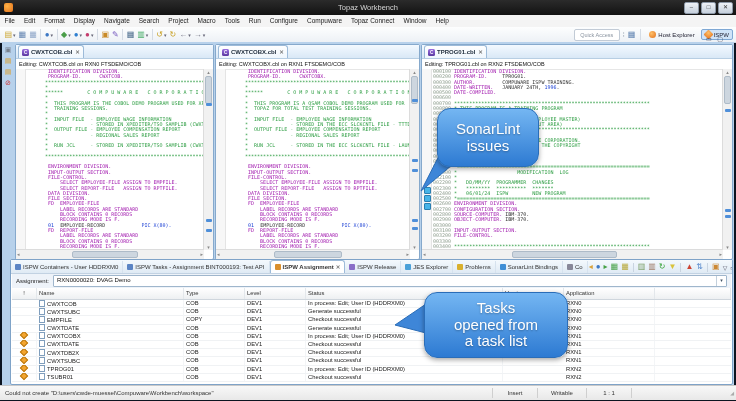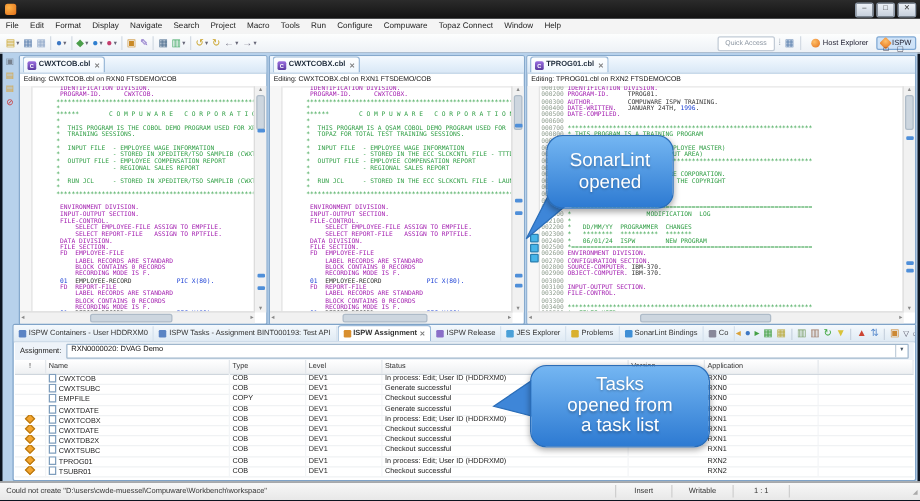--- a/index.html
+++ b/index.html
@@ -129,20 +129,21 @@
   #callout-sonar .ct{width:82px}
   #callout-tasks{left:424px;top:292px;width:142px;height:64px}
   #callout-tasks .ct{width:92px}
   .tail{position:absolute;z-index:59}
 </style>
 </head>
 <body>
 
 <div class="abs titlebar">
   <span class="app-icon"></span>
+  <span class="title-text">Topaz Workbench</span>
   <span class="win-btns">
     <span class="win-btn">–</span>
     <span class="win-btn">□</span>
     <span class="win-btn">✕</span>
   </span>
 </div>
 
 <div class="abs menubar">
     <span class="menu-item">File</span>
     <span class="menu-item">Edit</span>
@@ -527,20 +528,20 @@
   <span class="sb-cell sb-writable">Writable</span>
   <span class="sb-cell sb-pos">1 : 1</span>
   <span class="sb-cell sb-spare"></span>
   <span class="sb-grip">◢</span>
 </div>
 
 <svg class="tail" style="left:412px;top:148px" width="48" height="46">
   <polygon points="30,2 46,12 9,43" fill="#3e86d8" stroke="#2a6db8" stroke-width="1"></polygon>
 </svg>
 <div class="callout" id="callout-sonar">
-  <span class="ct">SonarLint opened</span>
+  <span class="ct">SonarLint issues</span>
 </div>
 <svg class="tail" style="left:390px;top:300px" width="40" height="40">
   <polygon points="36,4 36,33 5,25" fill="#3e86d8" stroke="#2a6db8" stroke-width="1"></polygon>
 </svg>
 <div class="callout" id="callout-tasks">
   <span class="ct">Tasks opened from a task list</span>
 </div>
 
 </body></html>

